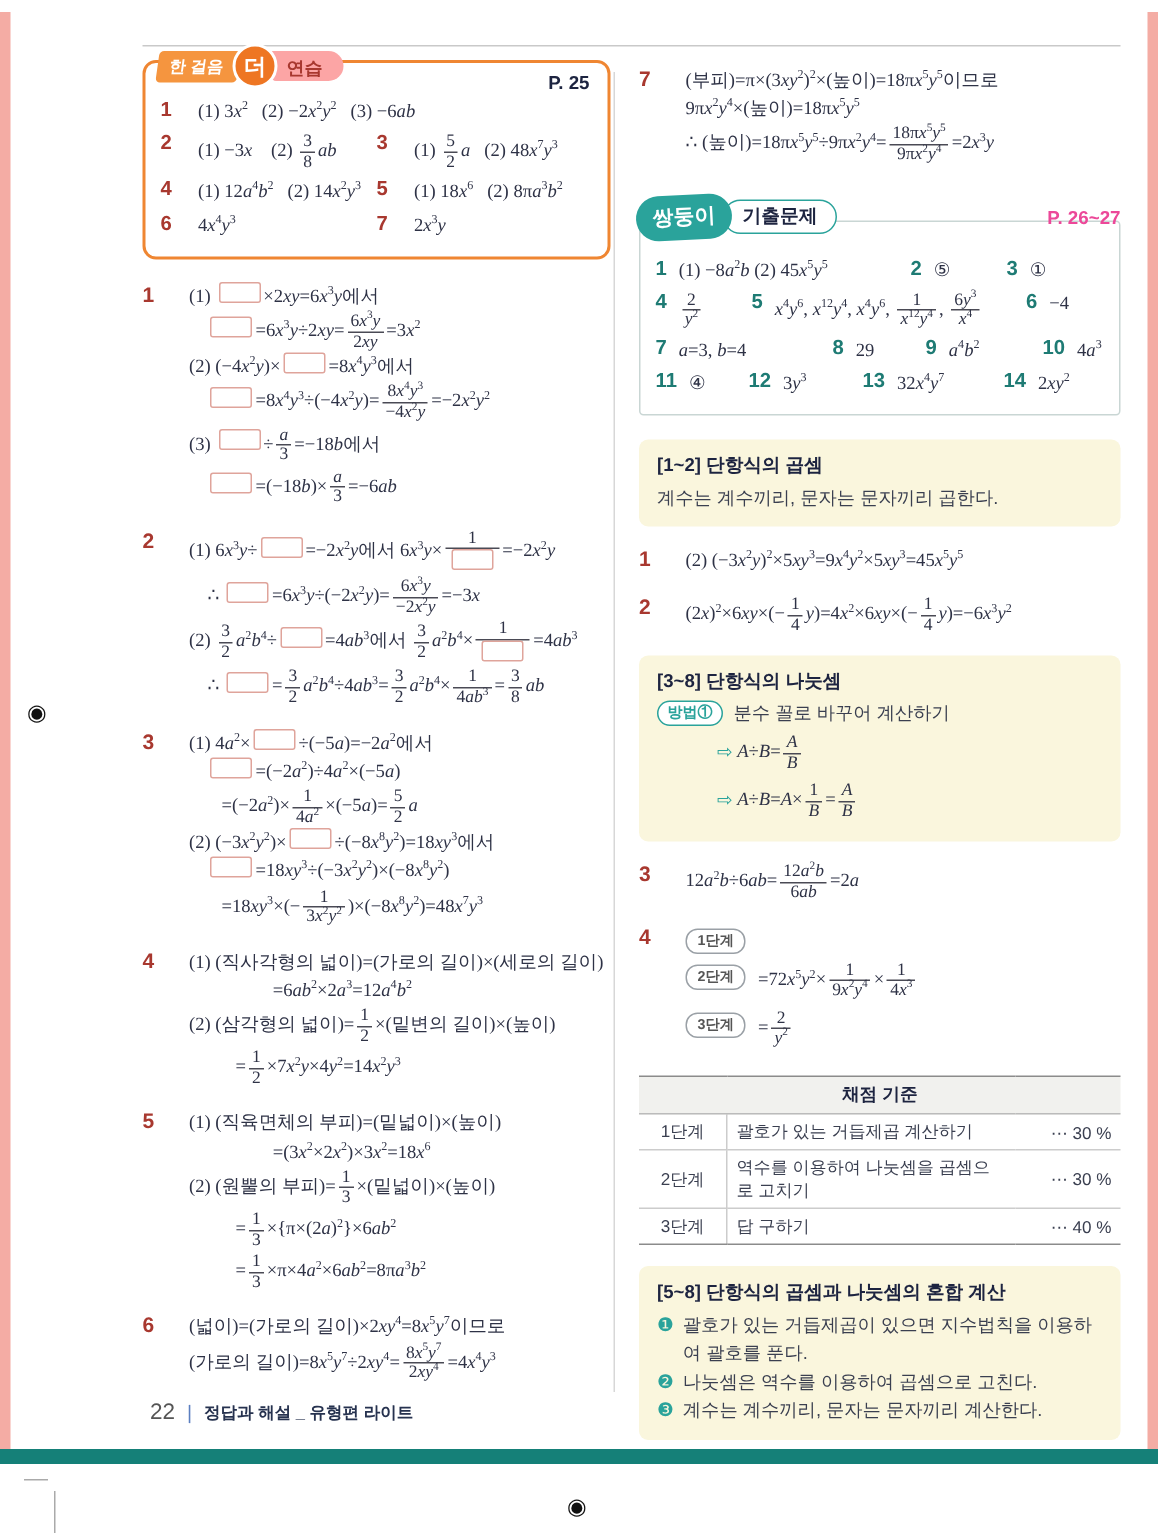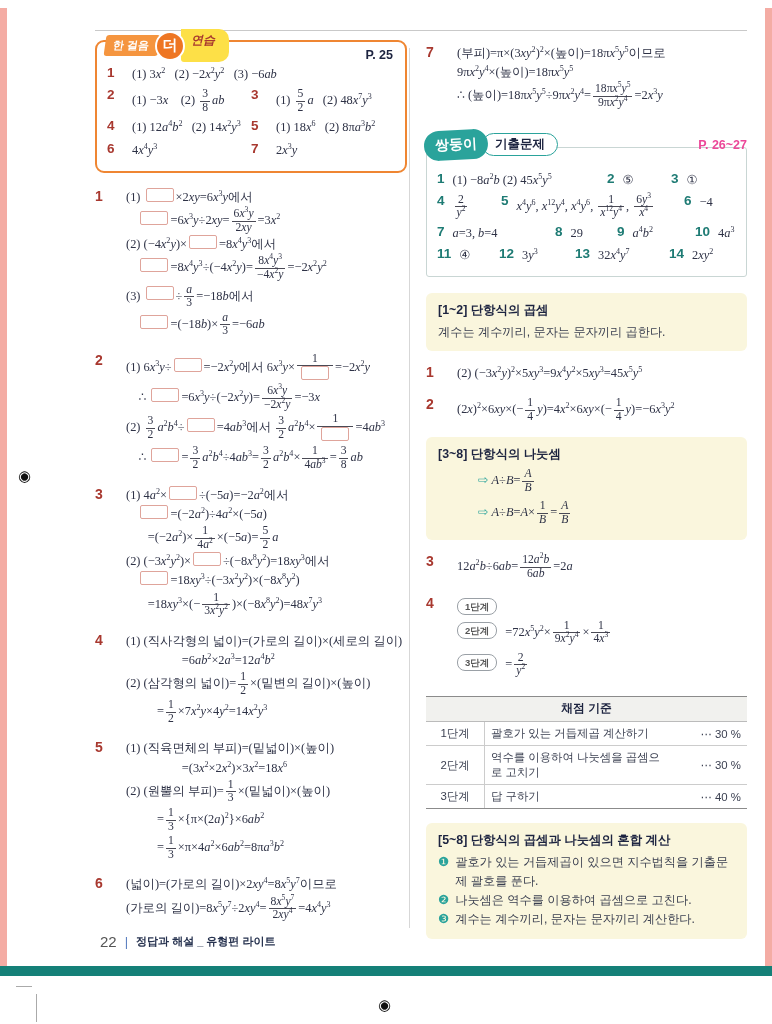--- a/index.html
+++ b/index.html
@@ -35,21 +35,21 @@
   .sol{display:flex;gap:11px;margin-bottom:13px;}
   .sno{font-weight:bold;color:#a8382f;font-size:14px;width:20px;flex:none;}
   .smath{flex:1;}
 
   
   .prac-box{position:relative;border:2px solid #ef8632;border-radius:9px;padding:20px 10px 8px 10px;margin-bottom:15px;background:#fff;}
   .prac-header{position:absolute;top:-13px;left:8px;display:flex;align-items:center;}
   .rib-left{background:#f5953f;color:#fff;font-weight:bold;font-size:11px;padding:3px 10px 3px 8px;border-radius:3px;transform:skewX(-8deg);}
   .rib-circle{background:#ee7623;color:#fff;font-weight:bold;font-size:15px;width:26px;height:26px;border-radius:50%;
               display:flex;align-items:center;justify-content:center;margin:0 -4px;z-index:1;border:2px solid #fff;}
-  .rib-right{background:#fde047;color:#a8382f;font-weight:bold;font-size:12px;padding:3px 14px 13px 10px;border-radius:0 10px 10px 3px;font-style:italic;}
+  .rib-right{background:#fca5a5;color:#a8382f;font-weight:bold;font-size:12px;padding:3px 14px 0 10px;border-radius:0 10px 10px 3px;}
   .prac-pageref{position:absolute;top:6px;right:12px;font-weight:bold;font-size:12.5px;color:#1d2440;}
   .prow{display:grid;grid-template-columns:1fr 1fr;margin:3px 0;}
   .prow.single{grid-template-columns:1fr;}
   .pitem{display:flex;gap:9px;align-items:flex-start;}
   .ano{font-weight:bold;color:#a8382f;font-size:13.5px;width:16px;flex:none;}
   .amath{white-space:pre-wrap;}
 
   
   .twin-wrap{position:relative;margin:36px 0 16px 0;}
   .twin-header{position:absolute;top:-17px;left:-2px;right:0;display:flex;align-items:center;z-index:2;}
@@ -302,20 +302,24 @@
       <span class="sno">1</span>
       <div class="smath">(2) (−3<i>x</i><sup>2</sup><i>y</i>)<sup>2</sup>×5<i>xy</i><sup>3</sup>=9<i>x</i><sup>4</sup><i>y</i><sup>2</sup>×5<i>xy</i><sup>3</sup>=45<i>x</i><sup>5</sup><i>y</i><sup>5</sup></div>
     </div>
     <div class="sol">
       <span class="sno">2</span>
       <div class="smath">(2<i>x</i>)<sup>2</sup>×6<i>xy</i>×(−<span class="f"><span>1</span><span>4</span></span><i>y</i>)=4<i>x</i><sup>2</sup>×6<i>xy</i>×(−<span class="f"><span>1</span><span>4</span></span><i>y</i>)=−6<i>x</i><sup>3</sup><i>y</i><sup>2</sup></div>
     </div>
 
     <div class="note">
       <div class="ntitle">[3~8]  단항식의 나눗셈</div>
+      <div class="method">
+        <span class="mbadge">방법①</span>
+        <span class="mtext">분수 꼴로 바꾸어 계산하기</span>
+      </div>
       <div class="formula">⇨ <i>A</i>÷<i>B</i>=<span class="f"><span><i>A</i></span><span><i>B</i></span></span></div>
       <div class="formula">⇨ <i>A</i>÷<i>B</i>=<i>A</i>×<span class="f"><span>1</span><span><i>B</i></span></span>=<span class="f"><span><i>A</i></span><span><i>B</i></span></span></div>
     </div>
 
     <div class="sol">
       <span class="sno">3</span>
       <div class="smath">12<i>a</i><sup>2</sup><i>b</i>÷6<i>ab</i>=<span class="f"><span>12<i>a</i><sup>2</sup><i>b</i></span><span>6<i>ab</i></span></span>=2<i>a</i></div>
     </div>
 
     <div class="sol">
@@ -357,21 +361,21 @@
           <td class="gd">답 구하기</td>
           <td class="gp">⋯ 40 %</td>
         </tr>
       </tbody>
     </table>
 
     <div class="note">
       <div class="ntitle">[5~8]  단항식의 곱셈과 나눗셈의 혼합 계산</div>
       <div class="bullet">
         <span class="bno">❶</span>
-        <span>괄호가 있는 거듭제곱이 있으면 지수법칙을 기출문제 괄호를 푼다.</span>
+        <span>괄호가 있는 거듭제곱이 있으면 지수법칙을 이용하여 괄호를 푼다.</span>
       </div>
       <div class="bullet">
         <span class="bno">❷</span>
         <span>나눗셈은 역수를 이용하여 곱셈으로 고친다.</span>
       </div>
       <div class="bullet">
         <span class="bno">❸</span>
         <span>계수는 계수끼리, 문자는 문자끼리 계산한다.</span>
       </div>
     </div>

